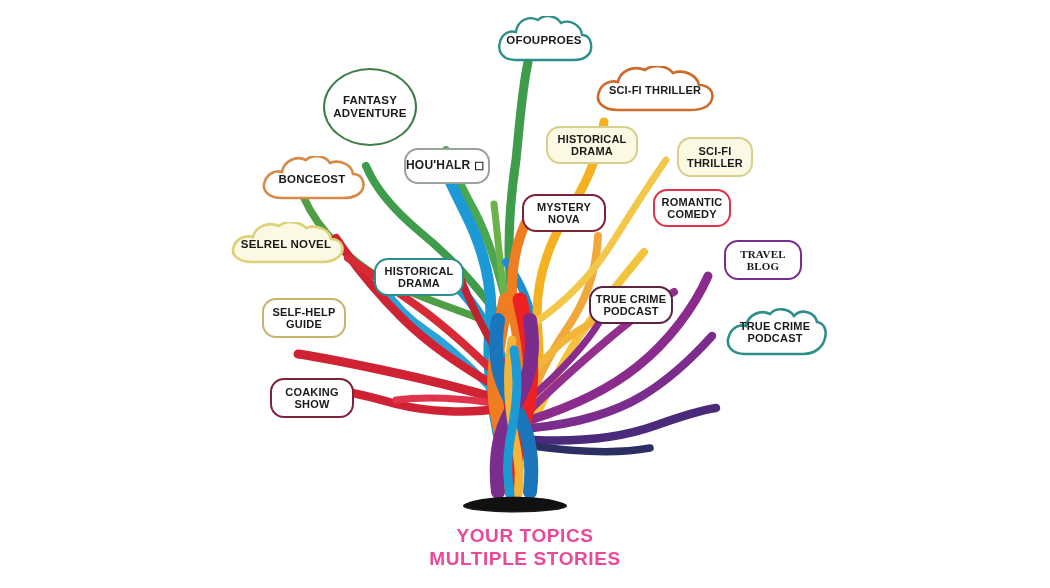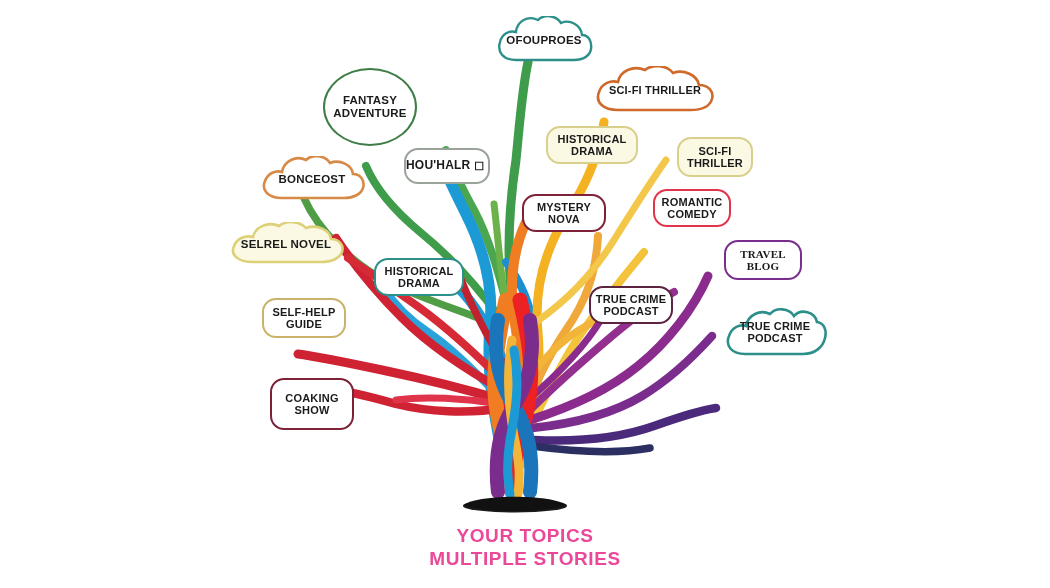--- a/index.html
+++ b/index.html
@@ -217,21 +217,21 @@
     <span>SELF-HELP GUIDE</span>
   </div>
 
   <div class="node cloud" style="left:723px; top:306px; width:104px; height:52px; font-size:11px;">
     <svg class="cloud-svg" viewBox="0 0 104 52" preserveAspectRatio="none">
       <path d="M22,48 C9,48 2,40 6,30 C9,21 17,18 23,20 C25,9 37,3 47,8 C53,1 66,2 71,10 C78,2 92,6 94,16 C101,17 104,24 102,32 C100,41 92,48 80,48 Z" fill="#ffffff" stroke="#2d8f8a" stroke-width="2.6"></path>
     </svg>
     <span class="cloud-label">TRUE CRIME PODCAST</span>
   </div>
 
-  <div class="node rect" style="left:270px; top:378px; width:84px; height:52px; font-size:11px; border-color:#7d2237;align-items:center;">
+  <div class="node rect" style="left:270px; top:378px; width:84px; height:40px; font-size:11px; border-color:#7d2237;align-items:center;">
     <span>COAKING SHOW</span>
   </div>
 
 
   <div class="caption" style="top:524px; font-size:19px;">
     <span>YOUR TOPICS</span>
     <span>MULTIPLE STORIES</span>
   </div>
 
 </div>

